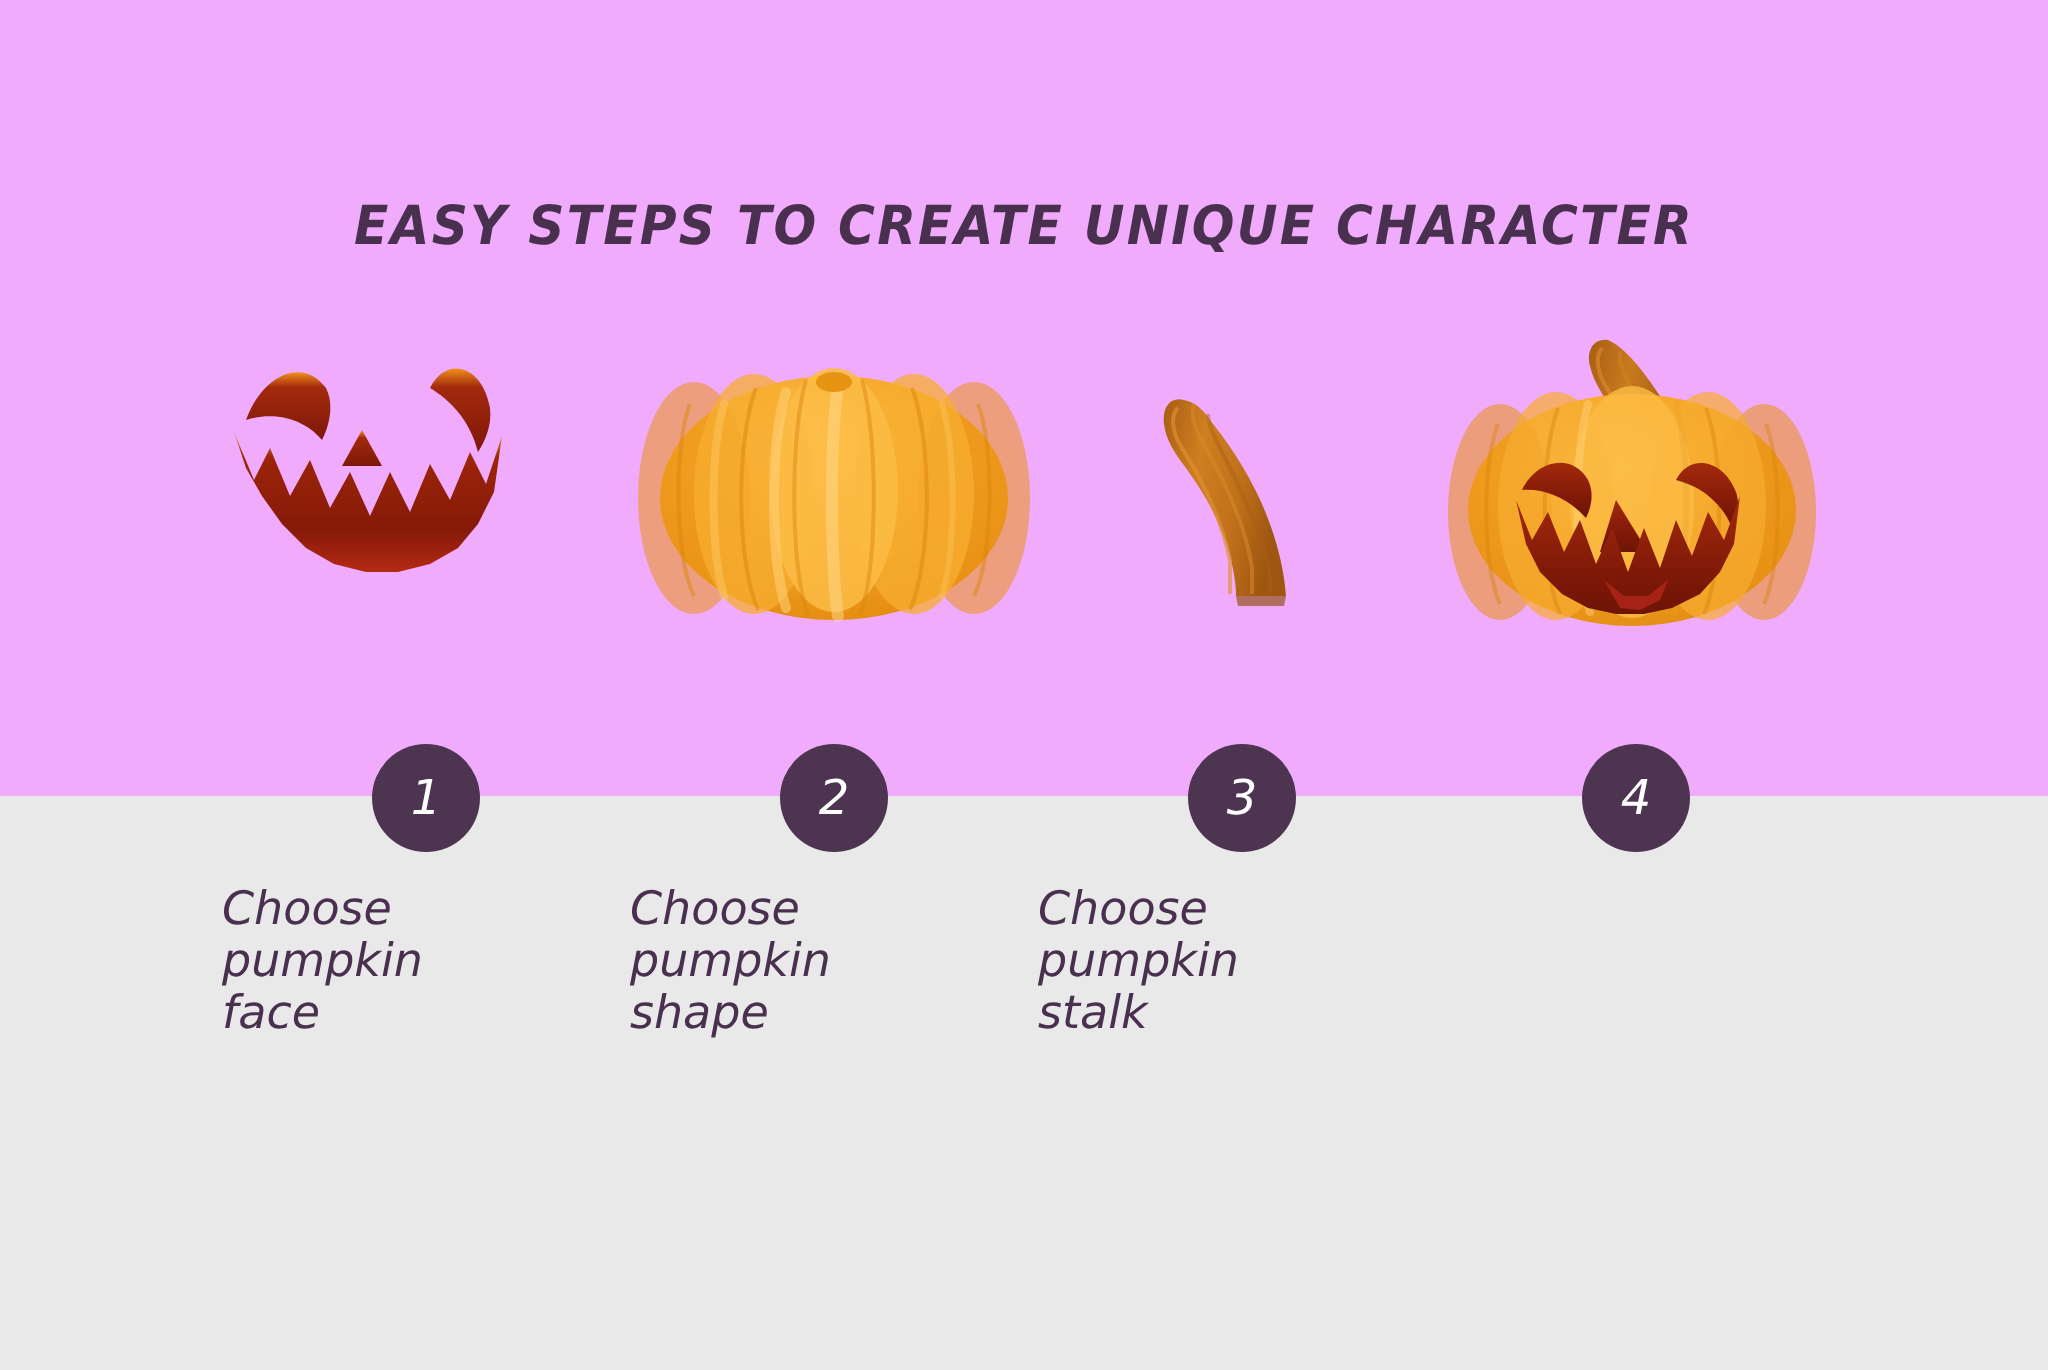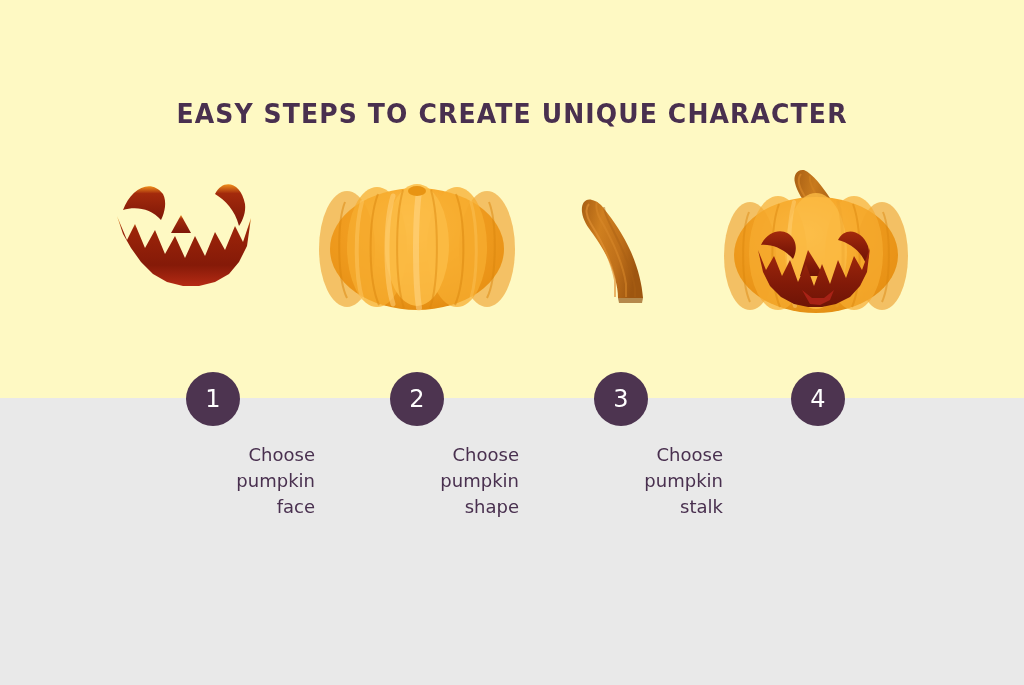--- a/index.html
+++ b/index.html
@@ -7,22 +7,23 @@
     padding: 0;
     background: #ffffff;
   }
   body {
     font-family: "Liberation Sans", sans-serif;
   }
   #infographic {
     position: relative;
     width: 1024px;
     height: 685px;
-    background: #fef9c3;
+    background: #f0abfc;
     overflow: hidden;
+    font-style: italic;
   }
   #gray-band {
     position: absolute;
     left: 0;
     top: 398px;
     width: 1024px;
     height: 287px;
     background: #e9e9e9;
   }
   #title {
@@ -69,23 +70,23 @@
     font-size: 24px;
     font-weight: normal;
     line-height: 54px;
     text-align: center;
   }
   .caption {
     position: absolute;
     left: 0;
     top: 292px;
     width: 204px;
-    text-align: right;
+    text-align: left;
     font-family: "DejaVu Sans", sans-serif;
-    font-size: 18px;
+    font-size: 23px;
     line-height: 26px;
     color: #49304f;
     white-space: pre-line;
   }
 </style>
 </head>
 <body>
 
 <div id="infographic">
 

